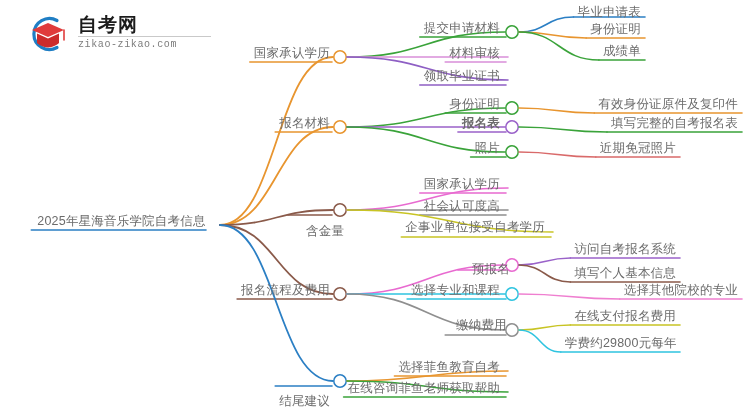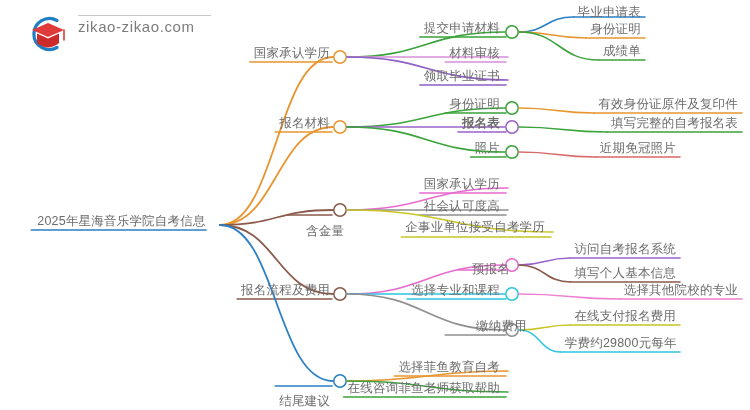--- a/index.html
+++ b/index.html
@@ -57,37 +57,39 @@
     line-height: 21px;
     letter-spacing: 1px;
   }
   #logo-divider {
     width: 133px;
     height: 1px;
     background: #c9c9c9;
     margin-top: 1px;
   }
   #logo-domain {
-    font-size: 15px;
+    font-size: 10px;
     color: #7c7c7c;
     letter-spacing: 0.6px;
     margin-top: 2px;
+    font-family: Liberation Mono, monospace;
   }
 </style>
 </head>
 <body>
 
 <div id="logo-block">
   <svg id="logo-mark" viewBox="0 0 46 40">
     <path d="M31 6.5 A15.5 15.5 0 1 0 31 33.5" fill="none" stroke="#1f7ec4" stroke-width="3.2" stroke-linecap="round"></path>
     <path d="M22 9 L38 16 L22 23 L6 16 Z" fill="#e03b3b"></path>
     <path d="M11 19.5 L11 29 C11 29 16 33.5 22 33.5 C28 33.5 33 29 33 29 L33 19.5 L22 24.5 Z" fill="#cc2b2b"></path>
     <path d="M38 16 L38 26" stroke="#e03b3b" stroke-width="1.6" fill="none" stroke-linecap="round"></path>
   </svg>
   <div id="logo-text-wrap">
+    <div id="logo-title">自考网</div>
     <div id="logo-divider"></div>
     <div id="logo-domain">zikao-zikao.com</div>
   </div>
 </div>
 
 <svg id="mindmap-canvas" viewBox="0 0 750 410">
     <path d="M31.30000000000001 230 L206 230" fill="none" stroke="#2b7fc4" stroke-width="1.6" stroke-linecap="round"></path>
     <path d="M220 225 C276.5 225 276.5 57 333 57" fill="none" stroke="#e8952f" stroke-width="1.8" stroke-linecap="round"></path>
     <path d="M249.8 62 L332 62" fill="none" stroke="#e8952f" stroke-width="1.6" stroke-linecap="round"></path>
     <circle cx="340" cy="57" r="6.2" fill="#ffffff" stroke="#e8952f" stroke-width="1.5"></circle>
@@ -181,19 +183,19 @@
     <div class="node-label" style="left: 306px; top: 200px; margin-top: 25px;">含金量</div>
     <div class="node-label" style="left: 423.8px; top: 178px;">国家承认学历</div>
     <div class="node-label" style="left: 423.8px; top: 200px;">社会认可度高</div>
     <div class="node-label" style="left: 405.3px; top: 222px; font-family: Liberation Mono, monospace;">企事业单位接受自考学历</div>
     <div class="node-label" style="left: 241.1px; top: 284px;">报名流程及费用</div>
     <div class="node-label" style="left: 461.9px; top: 263px; margin-left: 10px;">预报名</div>
     <div class="node-label" style="left: 574.4px; top: 243px;">访问自考报名系统</div>
     <div class="node-label" style="left: 574.4px; top: 267px;">填写个人基本信息</div>
     <div class="node-label" style="left: 411.1px; top: 284px;">选择专业和课程</div>
     <div class="node-label" style="left: 623.7px; top: 284px;">选择其他院校的专业</div>
-    <div class="node-label" style="left: 476px; top: 320px;">缴纳费用</div>
+    <div class="node-label" style="left: 456px; top: 320px; font-family: Liberation Mono, monospace;">缴纳费用</div>
     <div class="node-label" style="left: 574.4px; top: 310px;">在线支付报名费用</div>
     <div class="node-label" style="left: 564.8px; top: 337px;">学费约29800元每年</div>
     <div class="node-label" style="left: 279.2px; top: 371px; margin-top: 24px;">结尾建议</div>
     <div class="node-label" style="left: 398.4px; top: 361px;">选择菲鱼教育自考</div>
     <div class="node-label" style="left: 347.6px; top: 382px;">在线咨询菲鱼老师获取帮助</div>
   </div>
 
 </body></html>

